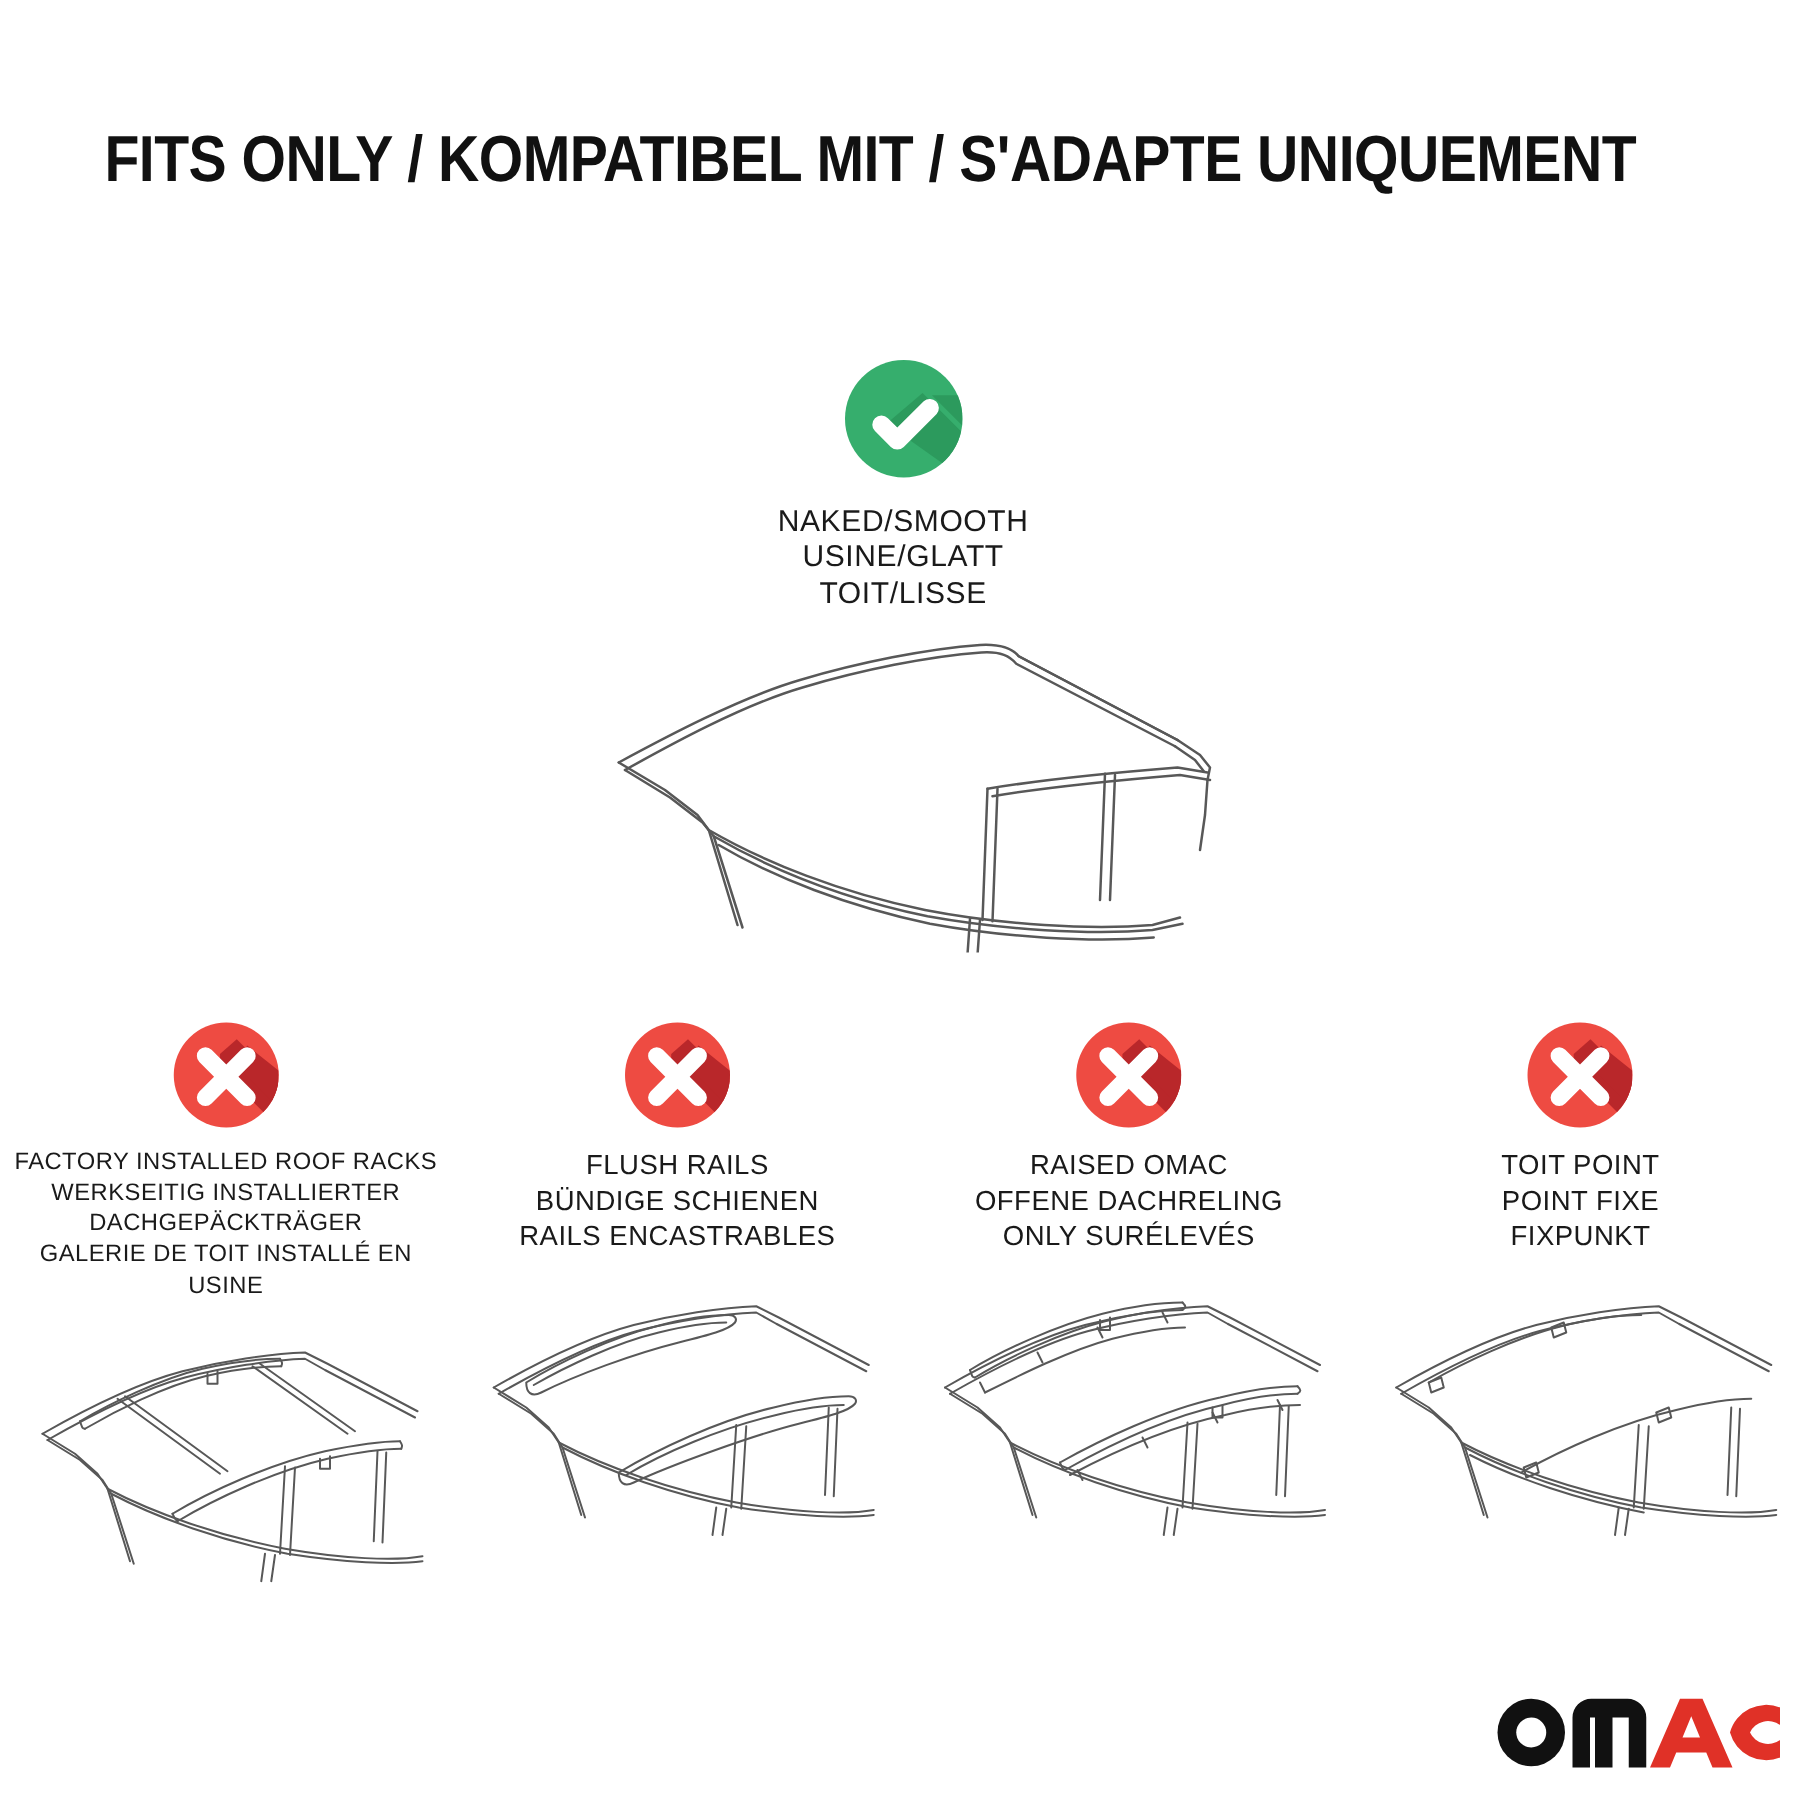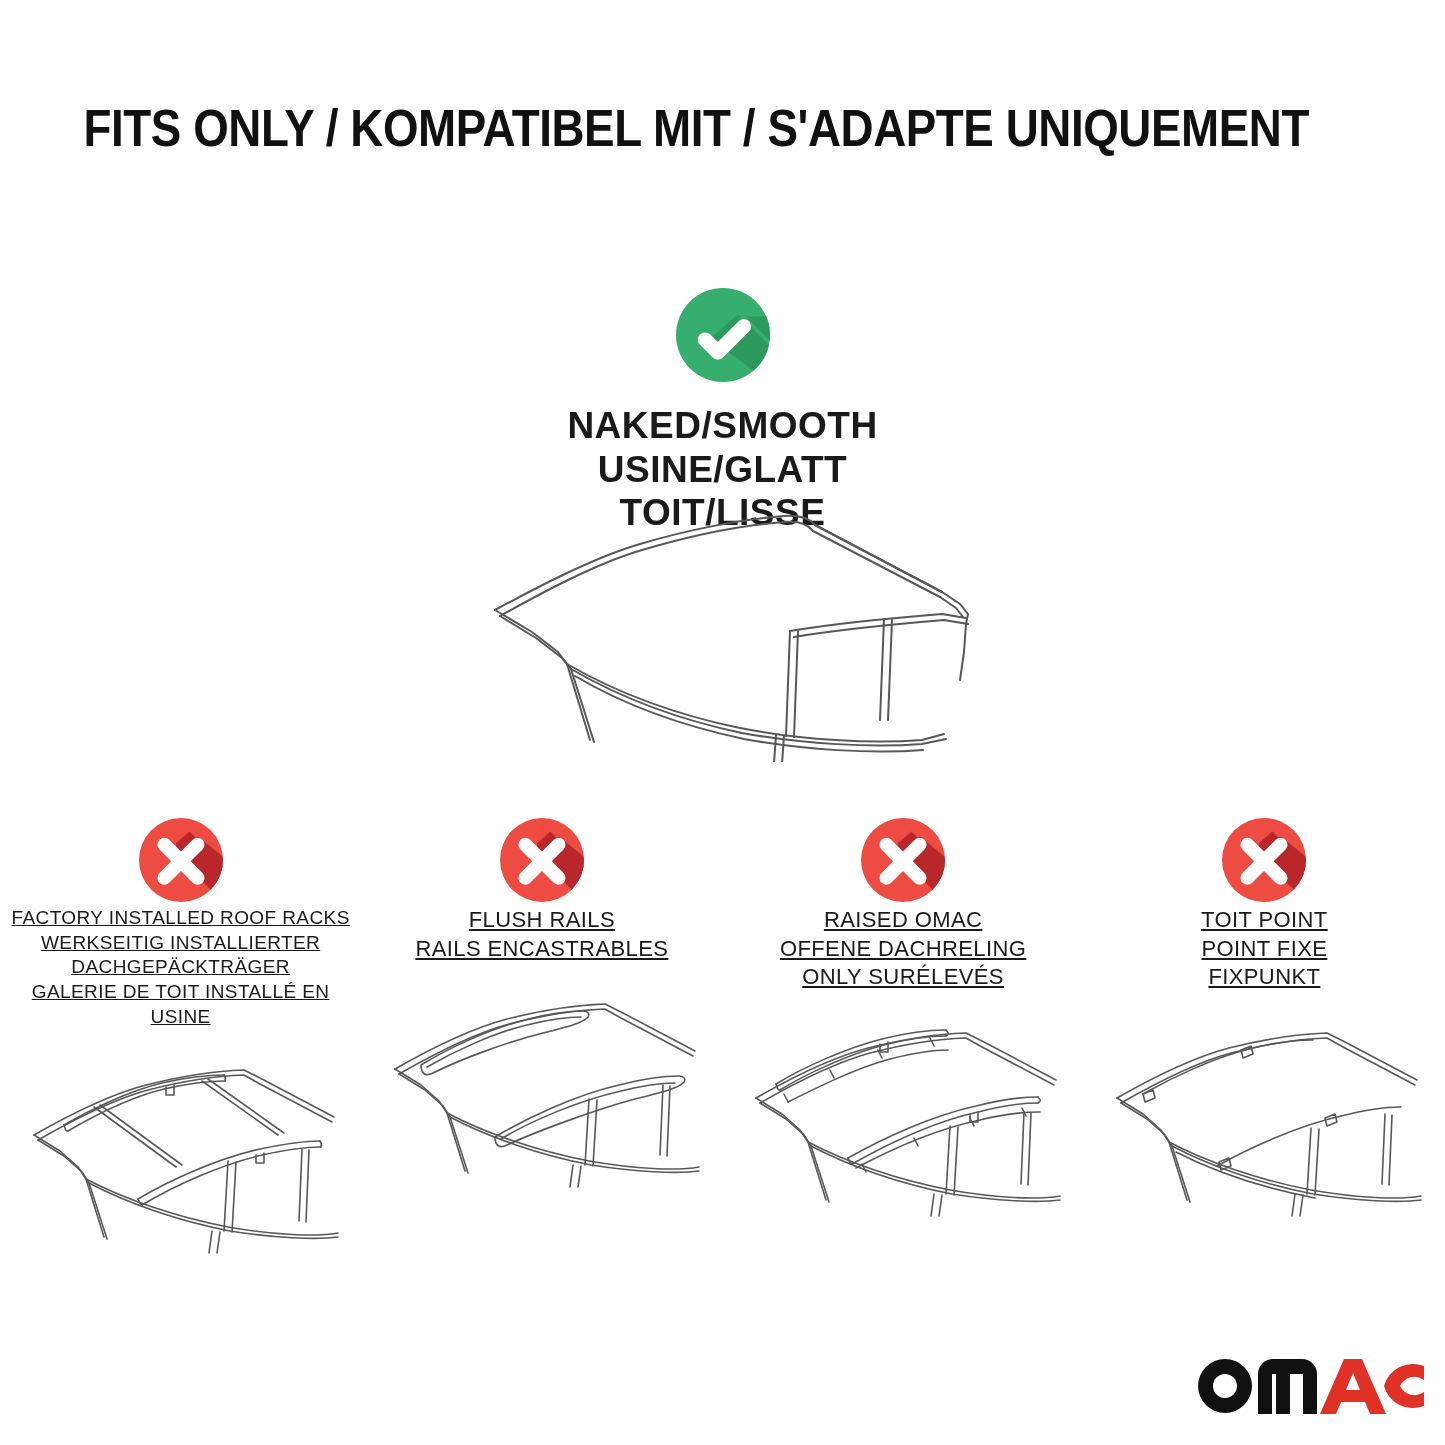--- a/index.html
+++ b/index.html
@@ -66,25 +66,25 @@
 
   .badge .glyph {
     position: absolute;
     inset: 0;
   }
   .badge .glyph svg path,
   .badge .glyph svg polygon { fill: #ffffff; }
 
   .ok-labels {
     margin-top: 22px;
-    font-size: 37px;
+    font-size: 24px;
     line-height: 1.18;
     letter-spacing: 0.5px;
     color: #1a1a1a;
-    font-weight: 700;
+    font-weight: 400;
   }
 
   .roof-main {
     position: absolute;
     top: 492px;
     left: 472px;
     width: 520px;
     height: 270px;
   }
 
@@ -97,26 +97,25 @@
     display: flex;
   }
   .no-cell {
     flex: 1 1 0;
     text-align: center;
     position: relative;
   }
   .no-cell .badge { width: 84px; height: 84px; }
 
   .no-labels {
-    margin-top: 4px;
+    margin-top: 16px;
     font-size: 22px;
     line-height: 1.3;
     letter-spacing: 0.4px;
     color: #1a1a1a;
-    text-decoration: underline;
   }
   .no-cell.tight .no-labels { font-size: 19px; }
 
   .roof-small {
     margin-top: 10px;
     width: 330px;
     height: 215px;
   }
   .roof-small-wrap { display: flex; justify-content: center; }
 
@@ -265,20 +264,21 @@
         </svg>
       </span>
       <span class="glyph">
         <svg viewBox="0 0 100 100" width="100%" height="100%" aria-hidden="true">
           <path d="M50 40 L64 26 a8.2 8.2 0 0 1 11.6 11.6 L61.6 51.6 L75.6 65.6 a8.2 8.2 0 0 1 -11.6 11.6 L50 63.2 L36 77.2 a8.2 8.2 0 0 1 -11.6 -11.6 L38.4 51.6 L24.4 37.6 A8.2 8.2 0 0 1 36 26 Z"></path>
         </svg>
       </span>
     </div>
     <div class="no-labels">
       <div>FLUSH RAILS</div>
+      <div>BÜNDIGE SCHIENEN</div>
       <div>RAILS ENCASTRABLES</div>
     </div>
     <div class="roof-small-wrap">
       <svg class="roof-small" viewBox="0 0 330 215" aria-hidden="true">
         <g fill="none" stroke="#585858" stroke-width="1.6" stroke-linecap="round" stroke-linejoin="round">
           <path d="M18 96 C46 80 92 56 130 46 C162 38 200 32 228 31 L246 40 L318 78"></path>
           <path d="M22 101 C50 85 95 61 132 51 C163 43 200 37 228 36 L244 45 L316 83"></path>
           <path d="M18 96 L44 112 L62 128 L70 140 L88 198"></path>
           <path d="M22 101 L48 117 L66 133 L73 144 L91 200"></path>
           <path d="M70 140 C108 160 160 178 212 188 C258 196 300 198 322 194"></path>

